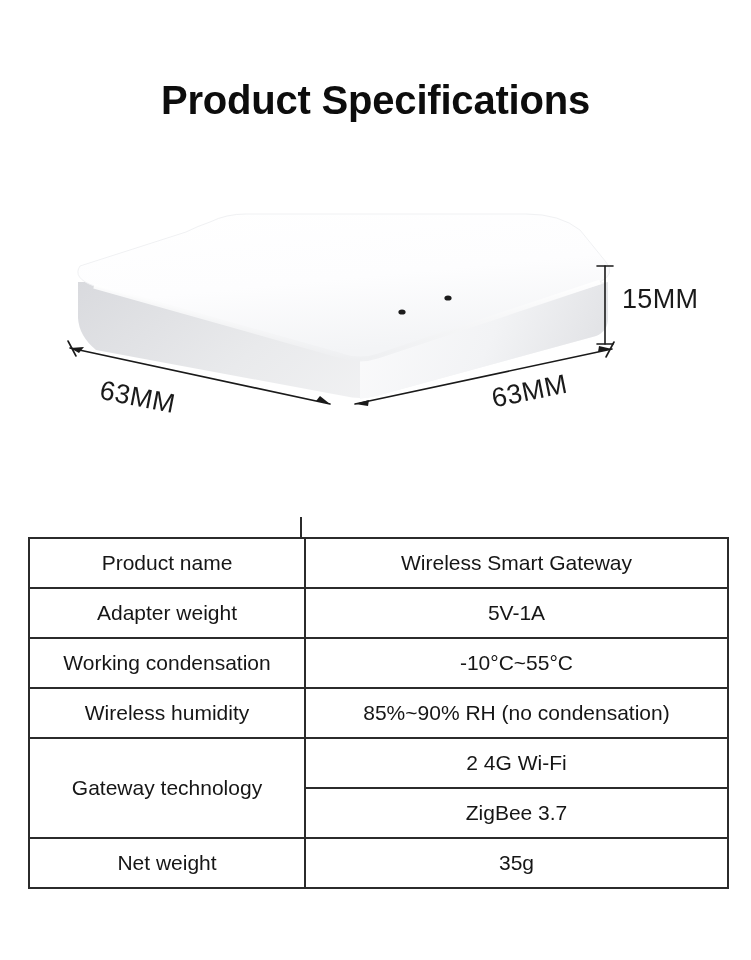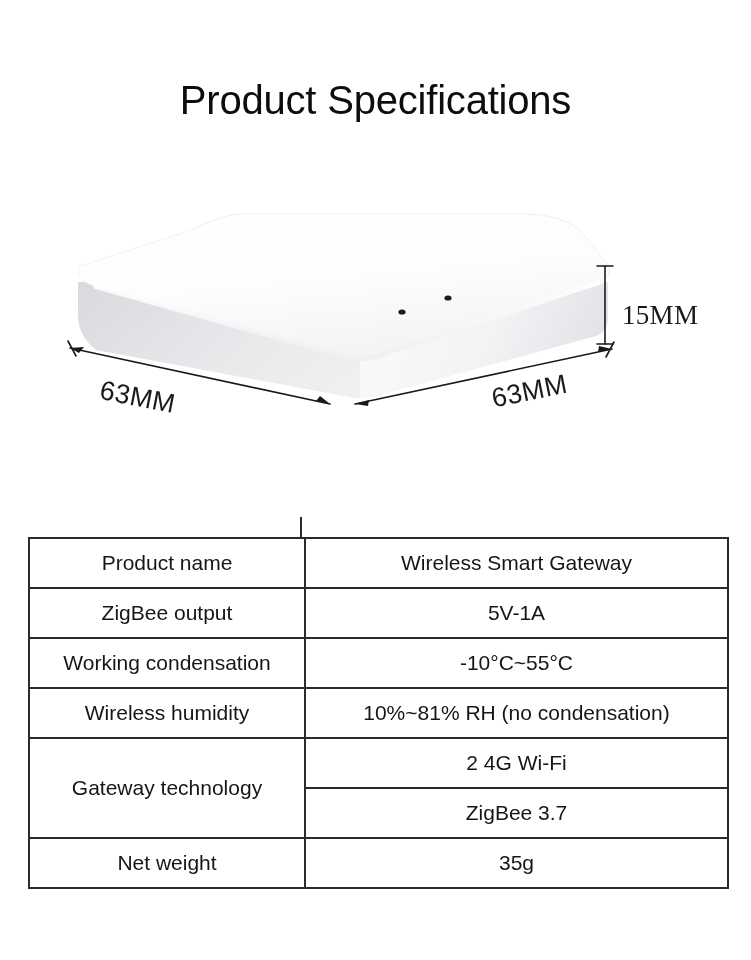--- a/index.html
+++ b/index.html
@@ -18,21 +18,21 @@
   }
 
   
   .page-title {
     position: absolute;
     left: 0;
     top: 80px;
     width: 751px;
     text-align: center;
     font-size: 40px;
-    font-weight: 400;
+    font-weight: 700;
     letter-spacing: -0.2px;
     color: #0d0d0d;
     line-height: 1;
   }
 
   
   .product-figure {
     position: absolute;
     left: 0;
     top: 200px;
@@ -152,21 +152,21 @@
 
       <ellipse cx="342" cy="102" rx="3.6" ry="2.6" fill="#1c1c1c"></ellipse>
       <ellipse cx="388" cy="88" rx="3.6" ry="2.6" fill="#1c1c1c"></ellipse>
     </svg>
   </div>
 
   <div class="dim-label dim-left" style="top:175px;">63MM</div>
 
   <div class="dim-label dim-right" style="top:184px;">63MM</div>
 
-  <div class="dim-label dim-height" style="top:100px;font-family:Liberation Serif, serif;">15MM</div>
+  <div class="dim-label dim-height" style="top:84px;">15MM</div>
 </div>
 
 <svg class="dim-lines" viewBox="0 0 751 960" xmlns="http://www.w3.org/2000/svg">
   <g stroke="#1a1a1a" stroke-width="1.6" fill="none" stroke-linecap="round">
 
     <line x1="70" y1="348" x2="330" y2="404"></line>
     <line x1="68" y1="341" x2="76" y2="356"></line>
     <path d="M 70 348 L 84 347 L 79 353 Z" fill="#1a1a1a" stroke="none"></path>
     <path d="M 330 404 L 316 401 L 320 396 Z" fill="#1a1a1a" stroke="none"></path>
 
@@ -185,30 +185,30 @@
 
   <div class="divider-stub"></div>
 
   <table class="spec-table">
     <tbody>
       <tr>
         <td class="spec-label">Product name</td>
         <td class="spec-value">Wireless Smart Gateway</td>
       </tr>
       <tr>
-        <td class="spec-label">ZigBee output</td>
+        <td class="spec-label">Adapter weight</td>
         <td class="spec-value">5V-1A</td>
       </tr>
       <tr>
         <td class="spec-label">Working condensation</td>
         <td class="spec-value">-10°C~55°C</td>
       </tr>
       <tr>
         <td class="spec-label">Wireless humidity</td>
-        <td class="spec-value">10%~81% RH (no condensation)</td>
+        <td class="spec-value">85%~90% RH (no condensation)</td>
       </tr>
       <tr>
         <td class="spec-label rowspan-label" rowspan="2">Gateway technology</td>
         <td class="spec-value">2 4G Wi-Fi</td>
       </tr>
       <tr>
         <td class="spec-value">ZigBee 3.7</td>
       </tr>
       <tr>
         <td class="spec-label">Net weight</td>

